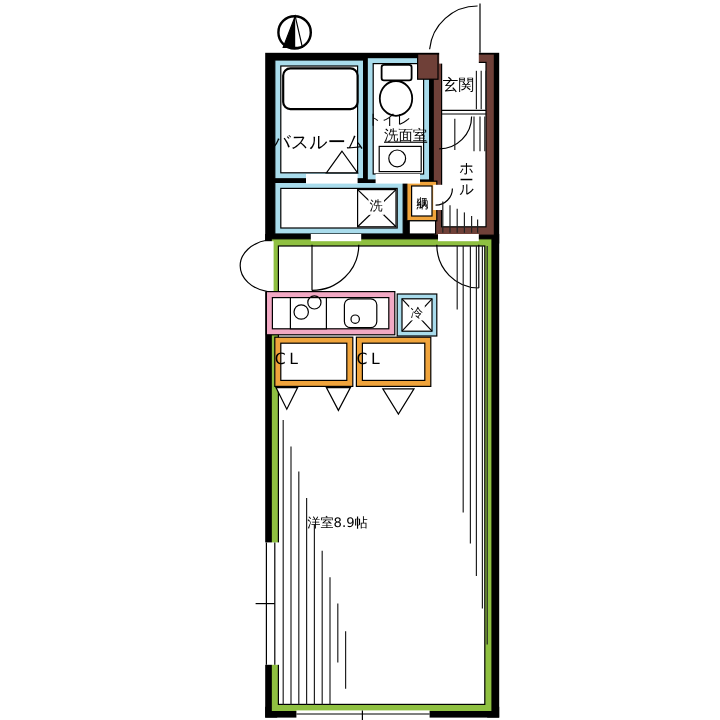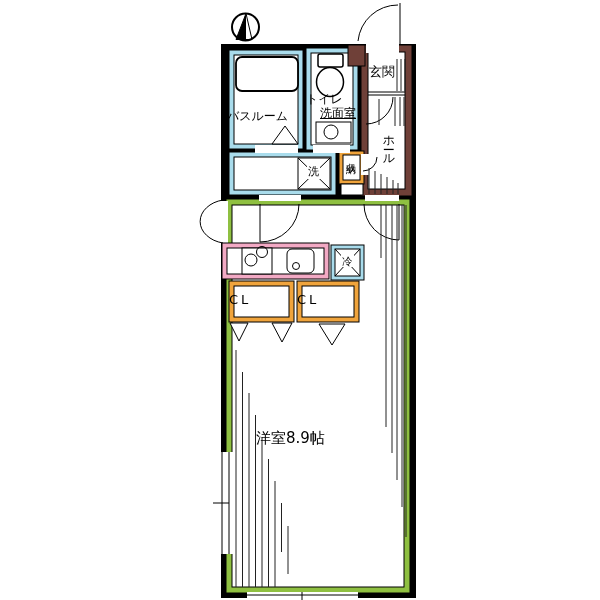--- a/index.html
+++ b/index.html
@@ -179,24 +179,24 @@
     <line x1="398" y1="183" x2="398" y2="194"></line>
   </g>
 
   <g>
     <circle cx="245.5" cy="27" r="13.5" fill="none" stroke="#000" stroke-width="2"></circle>
     <path d="M246,13.5 L236,39.5 L252,39.5 Z" fill="none" stroke="#000" stroke-width="1"></path>
     <path d="M246,13.5 L236,39.5 L246,39.5 Z" fill="#000"></path>
   </g>
 </svg>
 
-<div class="lbl c" style="left:227px;top:110px;width:76px;font-size:12px;">バスルーム</div>
+<div class="lbl c" style="left:227px;top:110px;width:76px;font-size:15px;">バスルーム</div>
 <div class="lbl c" style="left:306px;top:93px;width:53px;font-size:12px;">トイレ</div>
 <div class="lbl c" style="left:320px;top:107px;width:56px;font-size:12px;text-decoration:underline;">洗面室</div>
 <div class="lbl c" style="left:369px;top:65px;width:38px;font-size:13px;">玄関</div>
 <div class="lbl vert" style="left:381px;top:127px;height:56px;font-size:12px;">ホール</div>
 <div class="lbl vert" style="left:345px;top:155px;height:28px;font-size:10px;letter-spacing:1px;">収納</div>
 <div class="lbl halo" style="left:307px;top:166px;font-size:11px;">洗</div>
 <div class="lbl halo" style="left:341px;top:255px;font-size:10.5px;">冷</div>
 <div class="lbl c" style="left:229px;top:293px;width:65px;font-size:13px;letter-spacing:3px;">CL</div>
 <div class="lbl c" style="left:297px;top:293px;width:62px;font-size:13px;letter-spacing:3px;">CL</div>
-<div class="lbl c" style="left:256px;top:430px;width:128px;font-size:15px;">洋室8.9帖</div>
+<div class="lbl c" style="left:256px;top:430px;width:128px;font-size:11px;">洋室8.9帖</div>
 </div>
 
 </body></html>

